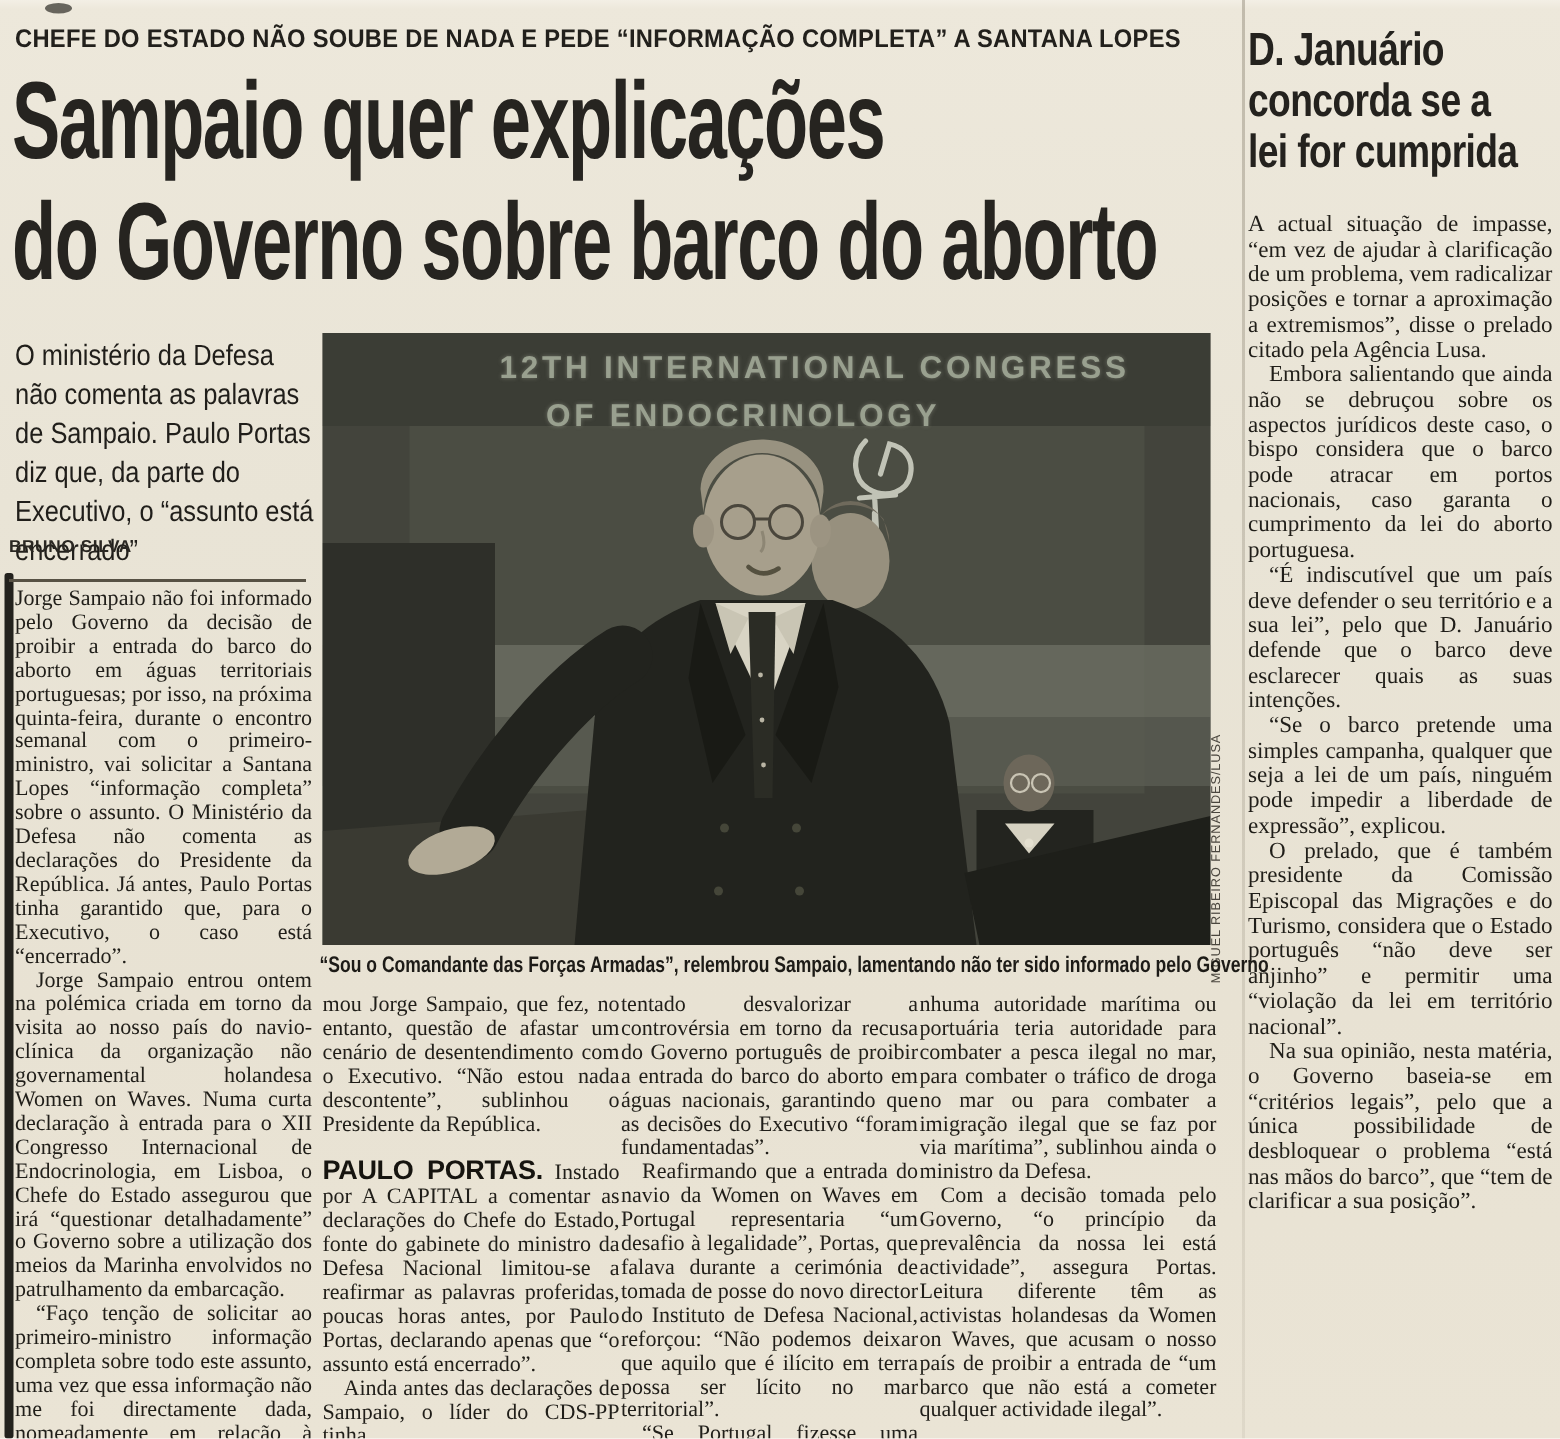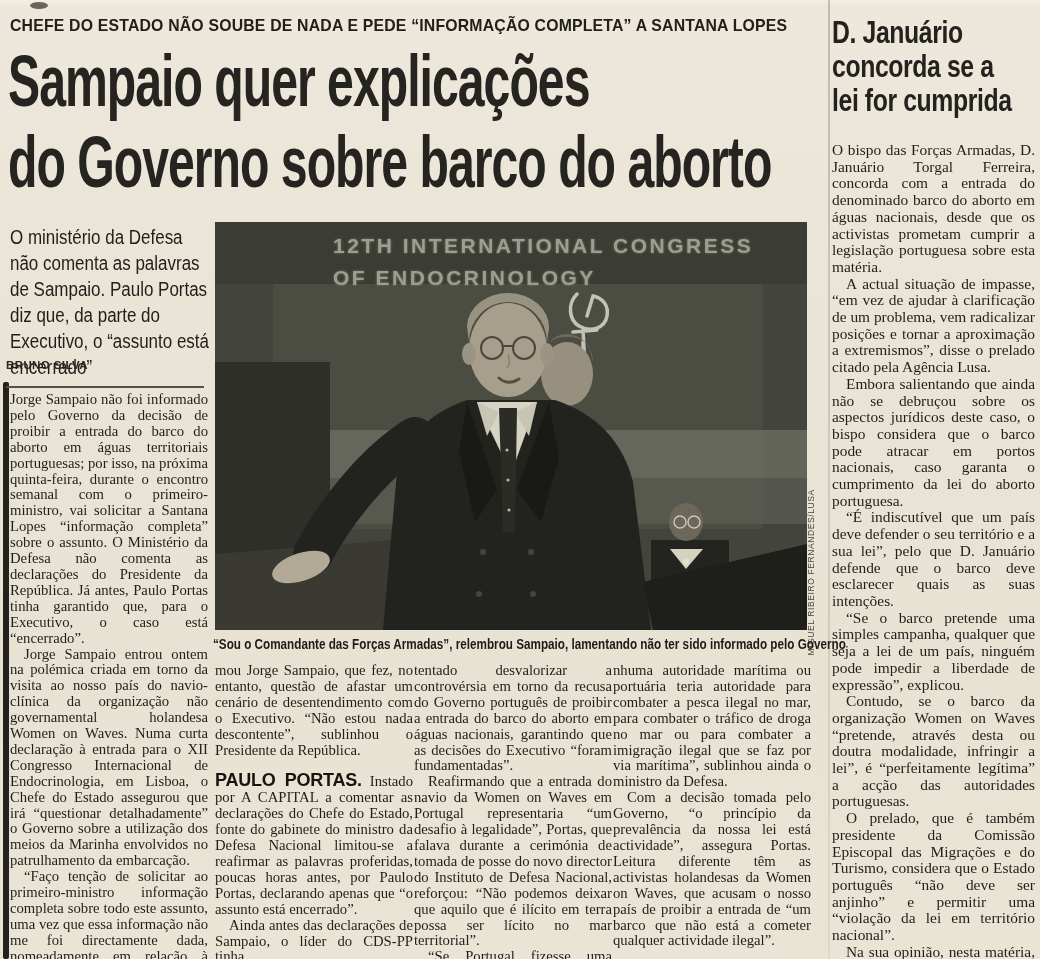--- a/index.html
+++ b/index.html
@@ -54,21 +54,21 @@
   
   .photo{
     position:absolute; left:215px; top:222px; width:592px; height:408px; margin:0;
     overflow:hidden; background:#43443c;
   }
   .banner-line{
     position:absolute; left:118px; white-space:nowrap;
     font-family:"Liberation Sans", sans-serif; font-weight:700; font-size:21px;
     letter-spacing:2.5px; color:#99a08f; text-shadow:0 0 3px rgba(205,210,192,.35);
   }
-  .banner-1{top:12px;} .banner-2{top:44px;}
+  .banner-1{top:12px;} .banner-2{top:44px;margin-left:31px;}
   .credit{
     position:absolute; left:741px; top:580px; width:140px; height:11px;
     transform:rotate(-90deg);
     font-family:"Liberation Sans", sans-serif; font-size:8.5px; letter-spacing:.6px;
     color:#4a463e; white-space:nowrap; text-align:left;
   }
   .caption{
     position:absolute; left:213px; top:635px; width:762px;
     font-family:"Liberation Sans", sans-serif; font-weight:700; font-size:15px;
     color:#1d1b17; white-space:nowrap;
@@ -203,24 +203,22 @@
       </div>
   </div>
 
   <aside class="sidebar">
     <h2 class="sb-headline">
       <div class="sb-hl-line">D. Januário</div>
       <div class="sb-hl-line">concorda se a</div>
       <div class="sb-hl-line">lei for cumprida</div>
     </h2>
     <div class="bodytext lg">
-        <p>O bispo das Forças Armadas, D. Januário Torgal Ferreira, concorda com a entrada do denominado barco do aborto em águas nacionais, desde que os activistas prometam cumprir a legislação portuguesa sobre esta matéria.</p>
         <p>A actual situação de impasse, “em vez de ajudar à clarificação de um problema, vem radicalizar posições e tornar a aproximação a extremismos”, disse o prelado citado pela Agência Lusa.</p>
         <p>Embora salientando que ainda não se debruçou sobre os aspectos jurídicos deste caso, o bispo considera que o barco pode atracar em portos nacionais, caso garanta o cumprimento da lei do aborto portuguesa.</p>
         <p>“É indiscutível que um país deve defender o seu território e a sua lei”, pelo que D. Januário defende que o barco deve esclarecer quais as suas intenções.</p>
         <p>“Se o barco pretende uma simples campanha, qualquer que seja a lei de um país, ninguém pode impedir a liberdade de expressão”, explicou.</p>
-        <p>Contudo, se o barco da organização Women on Waves “pretende, através desta ou doutra modalidade, infringir a lei”, é “perfeitamente legítima” a acção das autoridades portuguesas.</p>
         <p>O prelado, que é também presidente da Comissão Episcopal das Migrações e do Turismo, considera que o Estado português “não deve ser anjinho” e permitir uma “violação da lei em território nacional”.</p>
         <p>Na sua opinião, nesta matéria, o Governo baseia-se em “critérios legais”, pelo que a única possibilidade de desbloquear o problema “está nas mãos do barco”, que “tem de clarificar a sua posição”.</p>
       </div>
   </aside>
 
 </div>
 
 </body></html>

